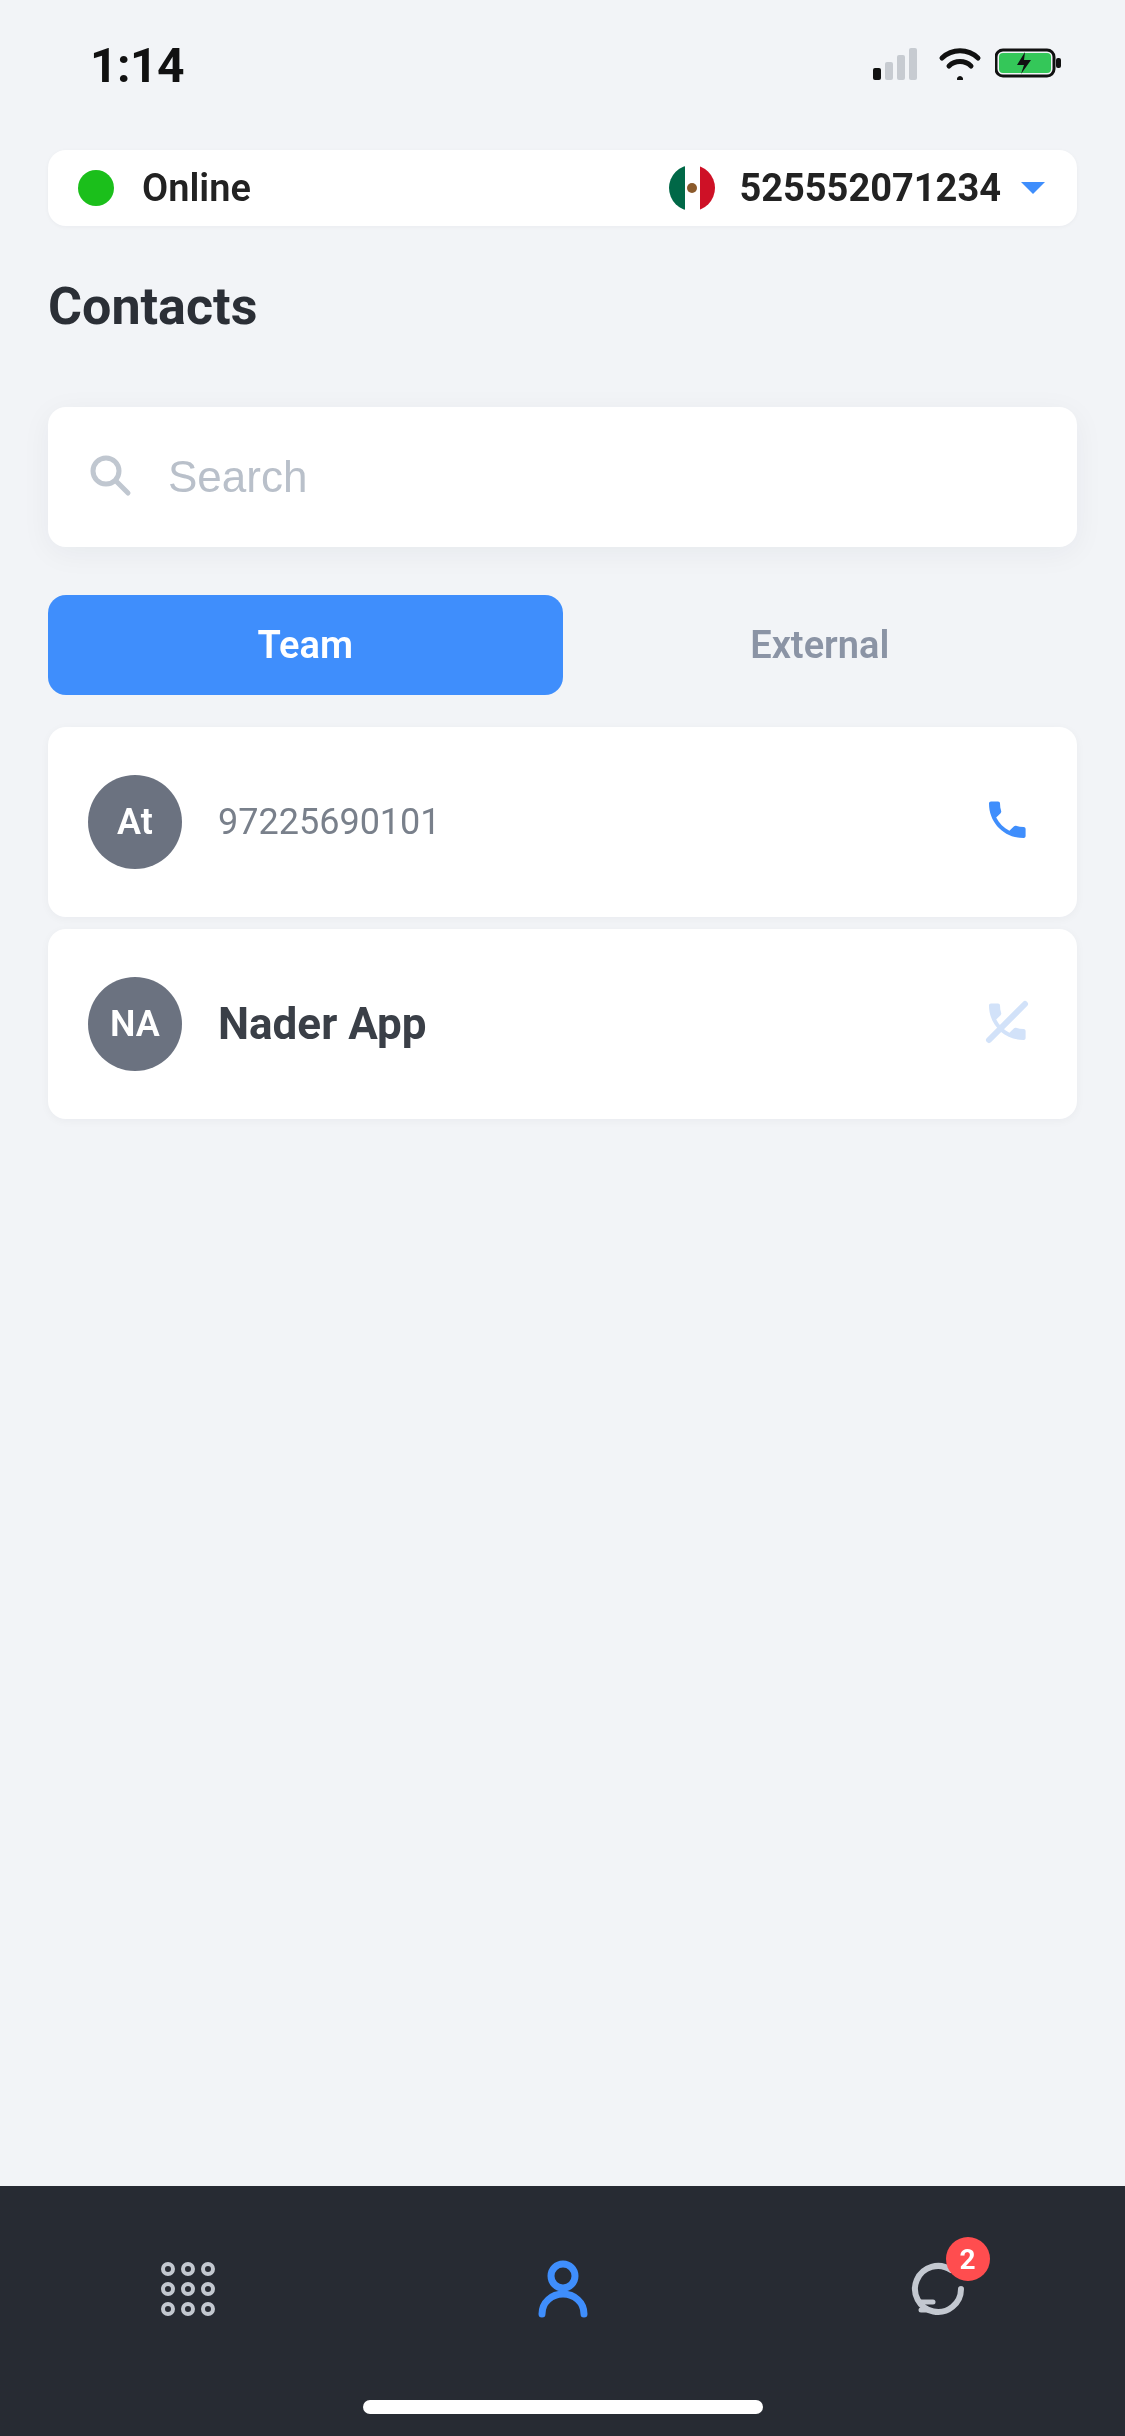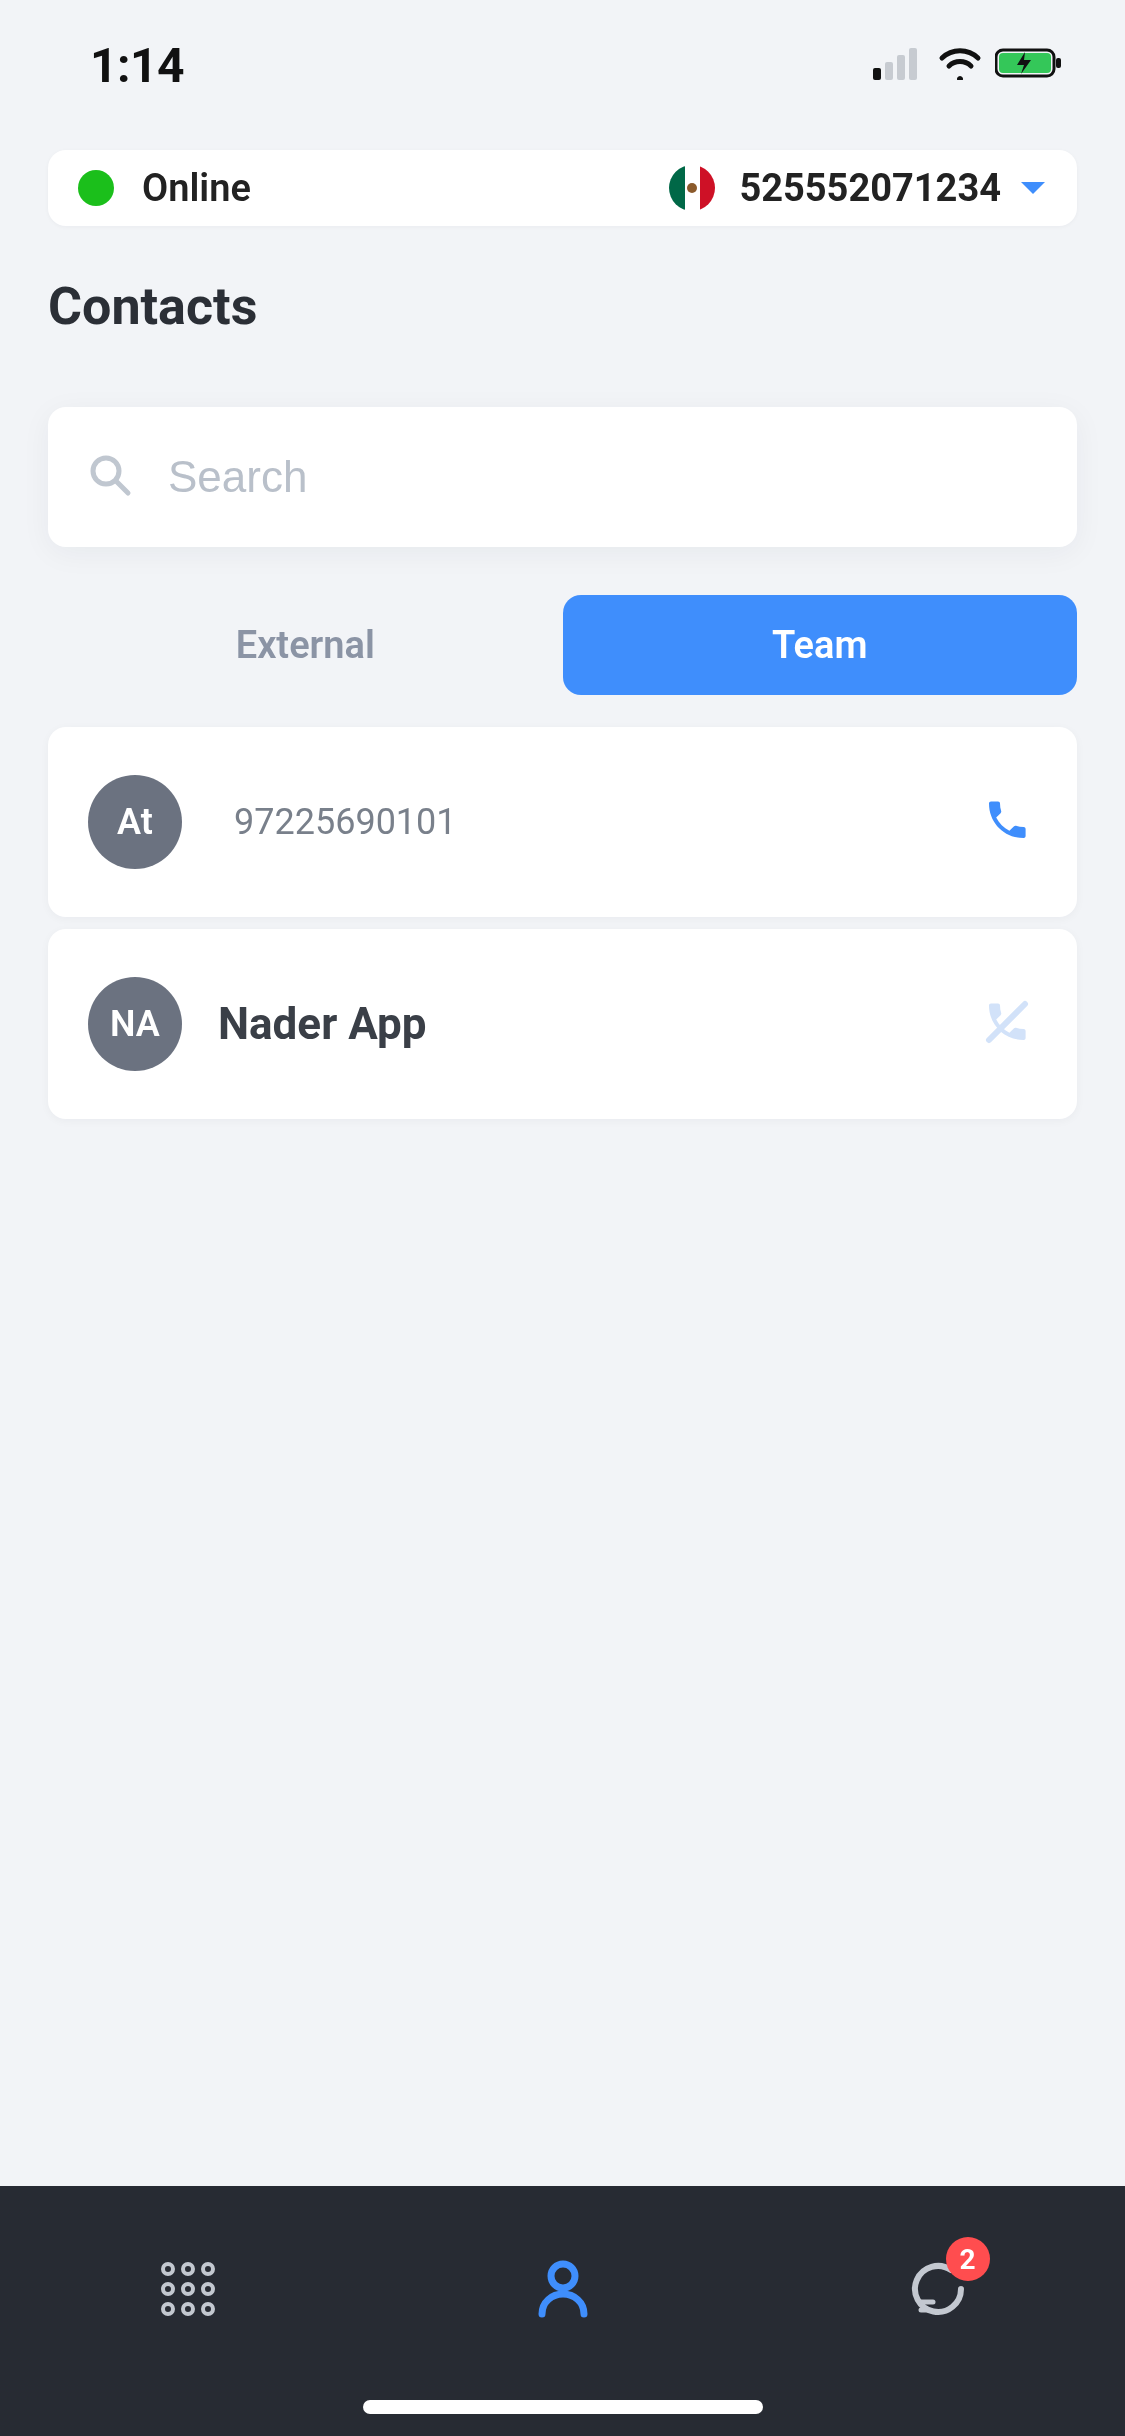--- a/index.html
+++ b/index.html
@@ -171,21 +171,20 @@
   }
   .contact-info { flex: 1; display: flex; flex-direction: column; gap: 10px; }
   .contact-name {
     font-size: 44px;
     font-weight: 700;
     color: #3a3f47;
   }
   .contact-phone {
     font-size: 36px;
     color: #79808b;
-    margin-left: 16px;
   }
   .call-btn {
     width: 60px;
     height: 60px;
     display: flex;
     align-items: center;
     justify-content: center;
     color: #3f8efc;
   }
   .call-btn.disabled { color: #d2e2f9; }
@@ -294,22 +293,22 @@
   <span class="search-icon">
     <svg width="44" height="44" viewBox="0 0 44 44">
       <circle cx="18" cy="18" r="13" stroke="#c0c7d0" stroke-width="5" fill="none"></circle>
       <line x1="28" y1="28" x2="40" y2="40" stroke="#c0c7d0" stroke-width="5" stroke-linecap="round"></line>
     </svg>
   </span>
   <input class="search-input" type="text" placeholder="Search" value="" style="">
 </div>
 
 <div class="tabs">
+  <div class="tab tab-active">Team</div>
   <div class="tab tab-inactive">External</div>
-  <div class="tab tab-active">Team</div>
 </div>
 
 <div class="contacts">
 
   <div class="contact-card">
     <div class="avatar">At</div>
     <div class="contact-info">
       <div class="contact-phone">97225690101</div>
     </div>
     <div class="call-btn">

